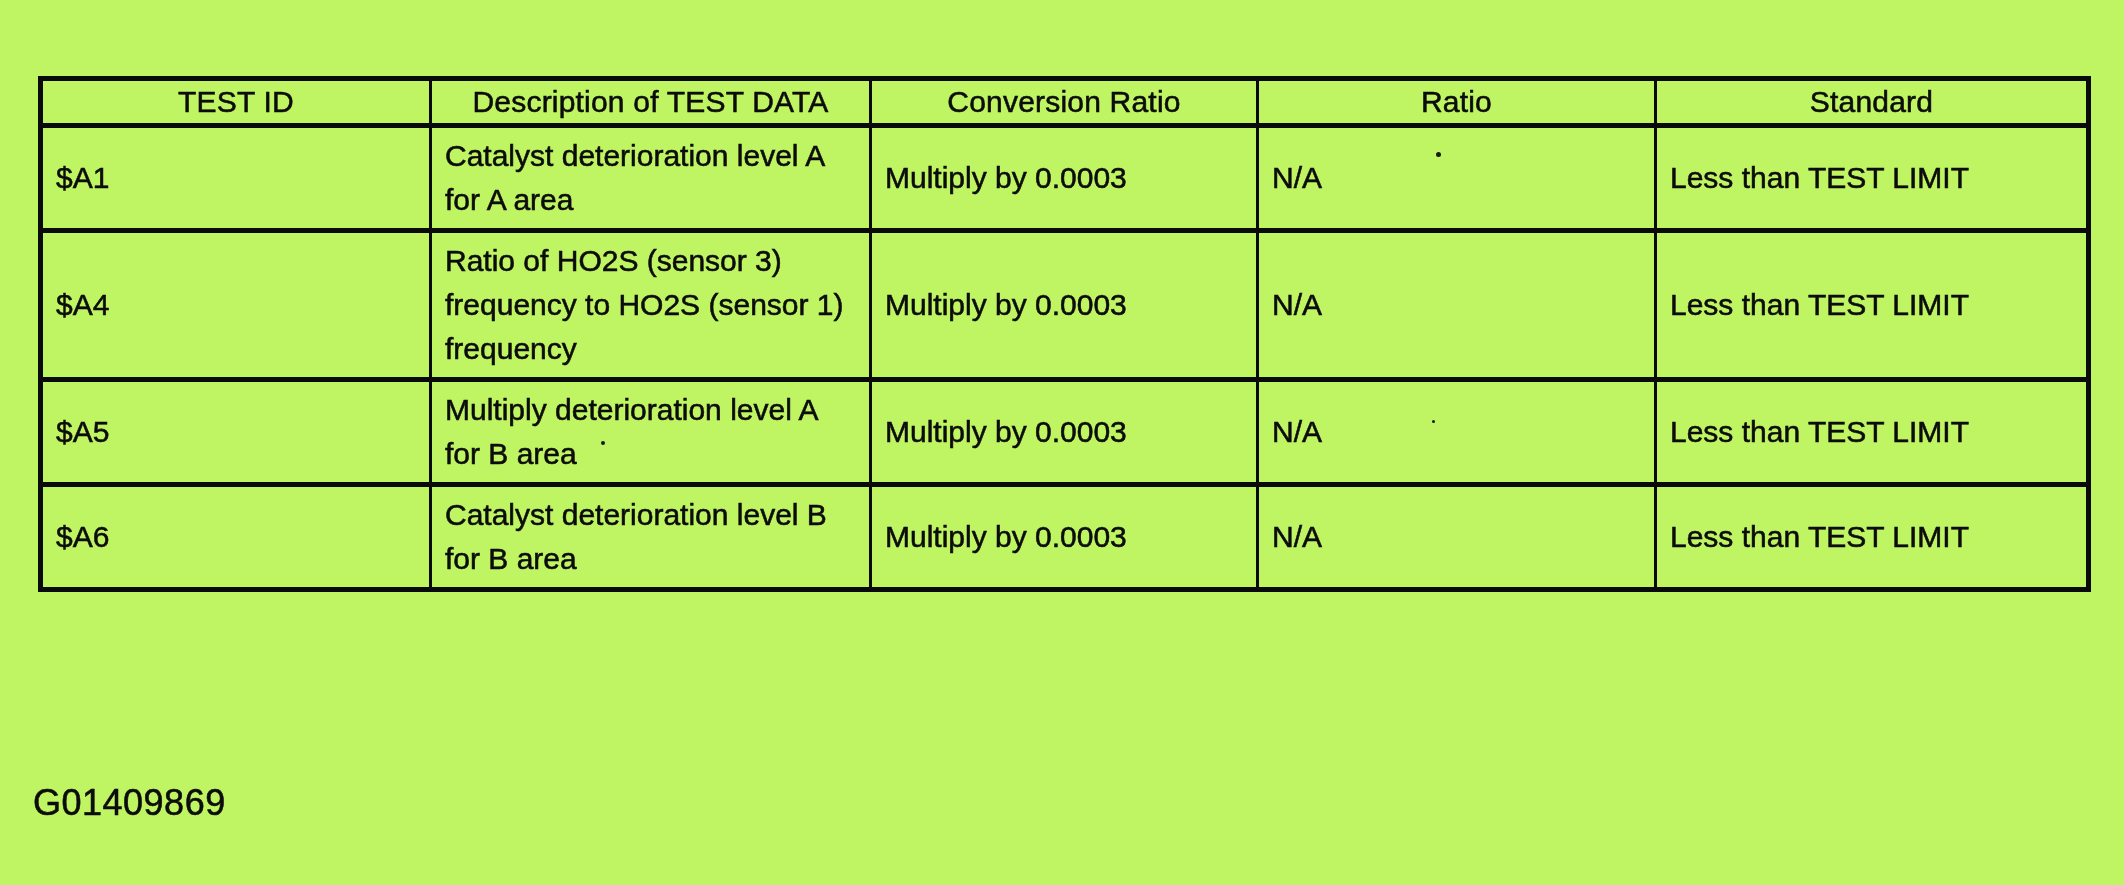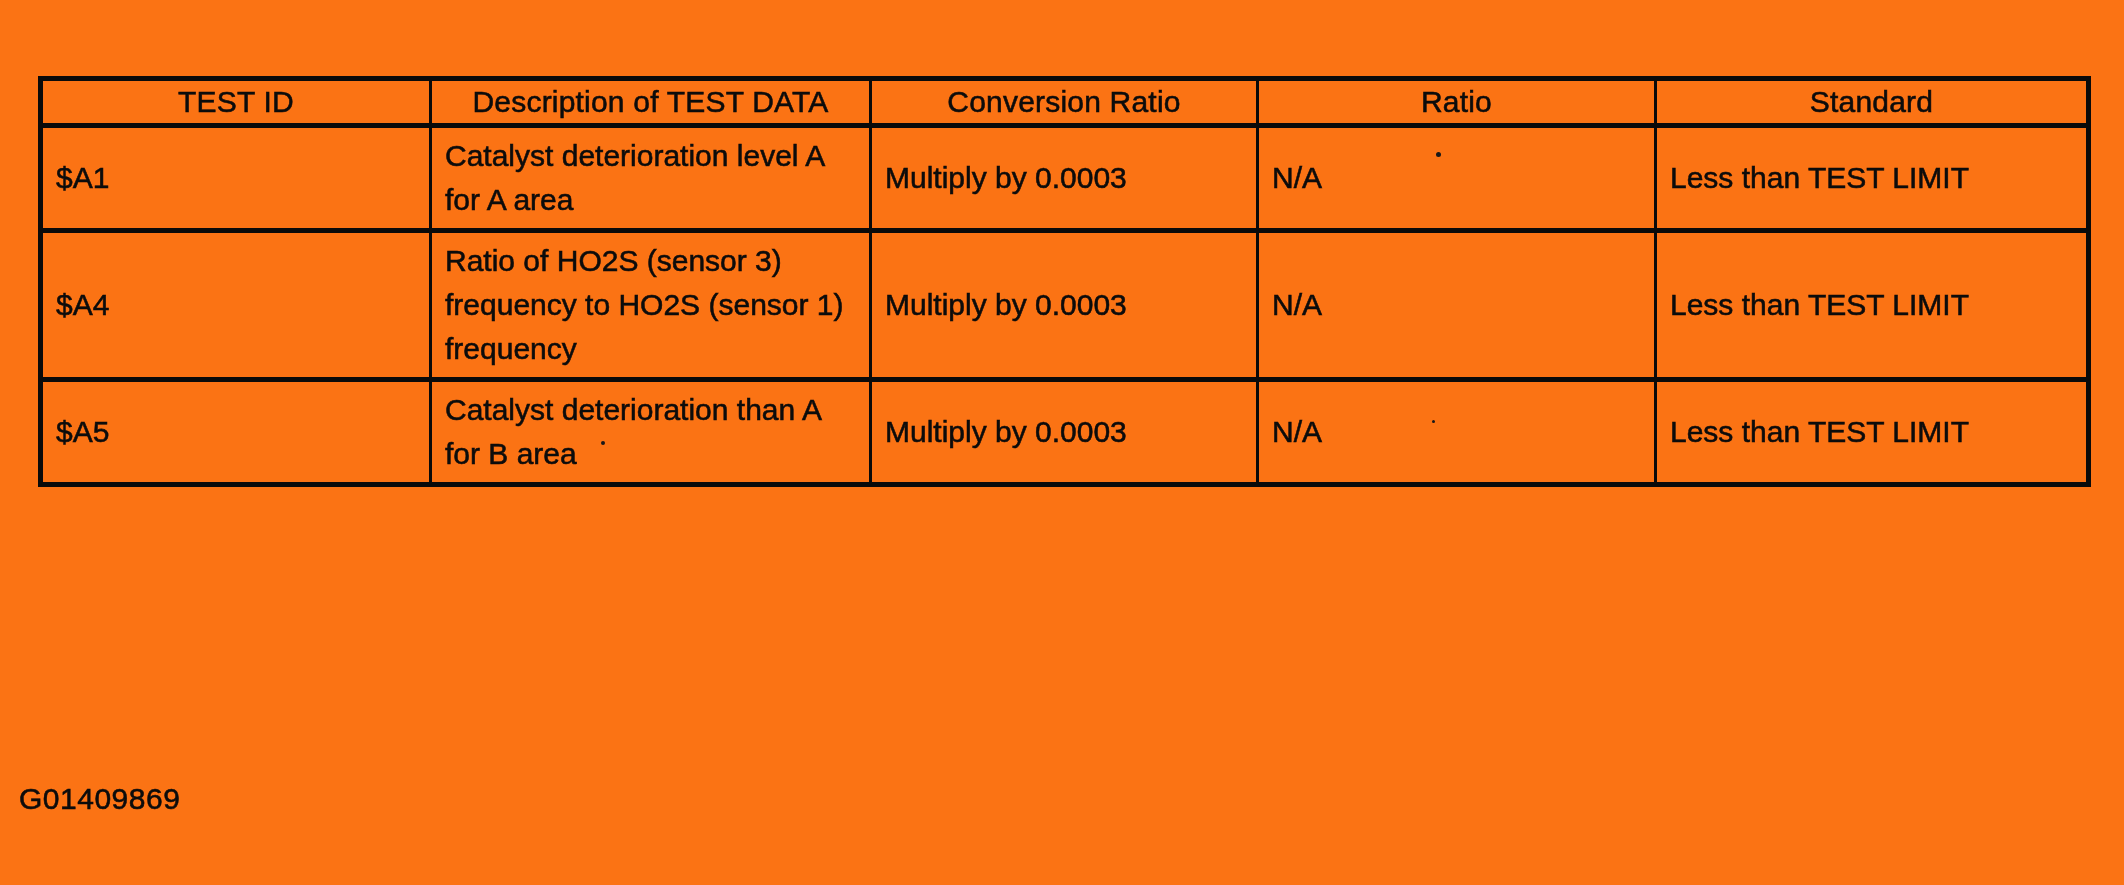--- a/index.html
+++ b/index.html
@@ -4,21 +4,21 @@
 <style>
   html, body {
     margin: 0;
     padding: 0;
     background: #ffffff;
   }
   .page {
     position: relative;
     width: 2124px;
     height: 885px;
-    background: #f97316;
+    background: #bef264;
     font-family: "Liberation Sans", "DejaVu Sans", sans-serif;
     color: #0e0e0e;
     -webkit-text-stroke: 0.55px #0e0e0e; 
     filter: contrast(1.02);
   }
   table.scan-table {
     position: absolute;
     left: 38px;
     top: 76px;
     width: 2048px;
@@ -60,23 +60,23 @@
 
   tr.r-std  { height: 104px; }
   tr.r-tall { height: 136px; }
   tr.r-a5   { height: 100px; }
   tr.r-a6   { height: 93px;  }
 
   td.cell-desc { padding-right: 16px; }
 
   .figure-code {
     position: absolute;
-    left: 19px;
+    left: 33px;
     top: 782px;
-    font-size: 30px;
+    font-size: 36px;
     font-weight: 500;
     letter-spacing: 0.5px;
     text-align: center;
   }
   
   .speck {
     position: absolute;
     background: #1a1a1a;
     border-radius: 50%;
   }
@@ -116,21 +116,28 @@
       </tr>
       <tr class="r-tall">
         <td class="cell-testid">$A4</td>
         <td class="cell-desc">Ratio of HO2S (sensor 3) frequency to HO2S (sensor 1) frequency</td>
         <td class="cell-conv">Multiply by 0.0003</td>
         <td class="cell-unit">N/A</td>
         <td class="cell-standard">Less than TEST LIMIT</td>
       </tr>
       <tr class="r-a5">
         <td class="cell-testid">$A5</td>
-        <td class="cell-desc">Catalyst deterioration than A for B area</td>
+        <td class="cell-desc">Multiply deterioration level A for B area</td>
+        <td class="cell-conv">Multiply by 0.0003</td>
+        <td class="cell-unit">N/A</td>
+        <td class="cell-standard">Less than TEST LIMIT</td>
+      </tr>
+      <tr class="r-a6">
+        <td class="cell-testid">$A6</td>
+        <td class="cell-desc">Catalyst deterioration level B for B area</td>
         <td class="cell-conv">Multiply by 0.0003</td>
         <td class="cell-unit">N/A</td>
         <td class="cell-standard">Less than TEST LIMIT</td>
       </tr>
     </tbody>
   </table>
 
   <div class="figure-code">G01409869</div>
 
   <div class="speck speck-1"></div>

